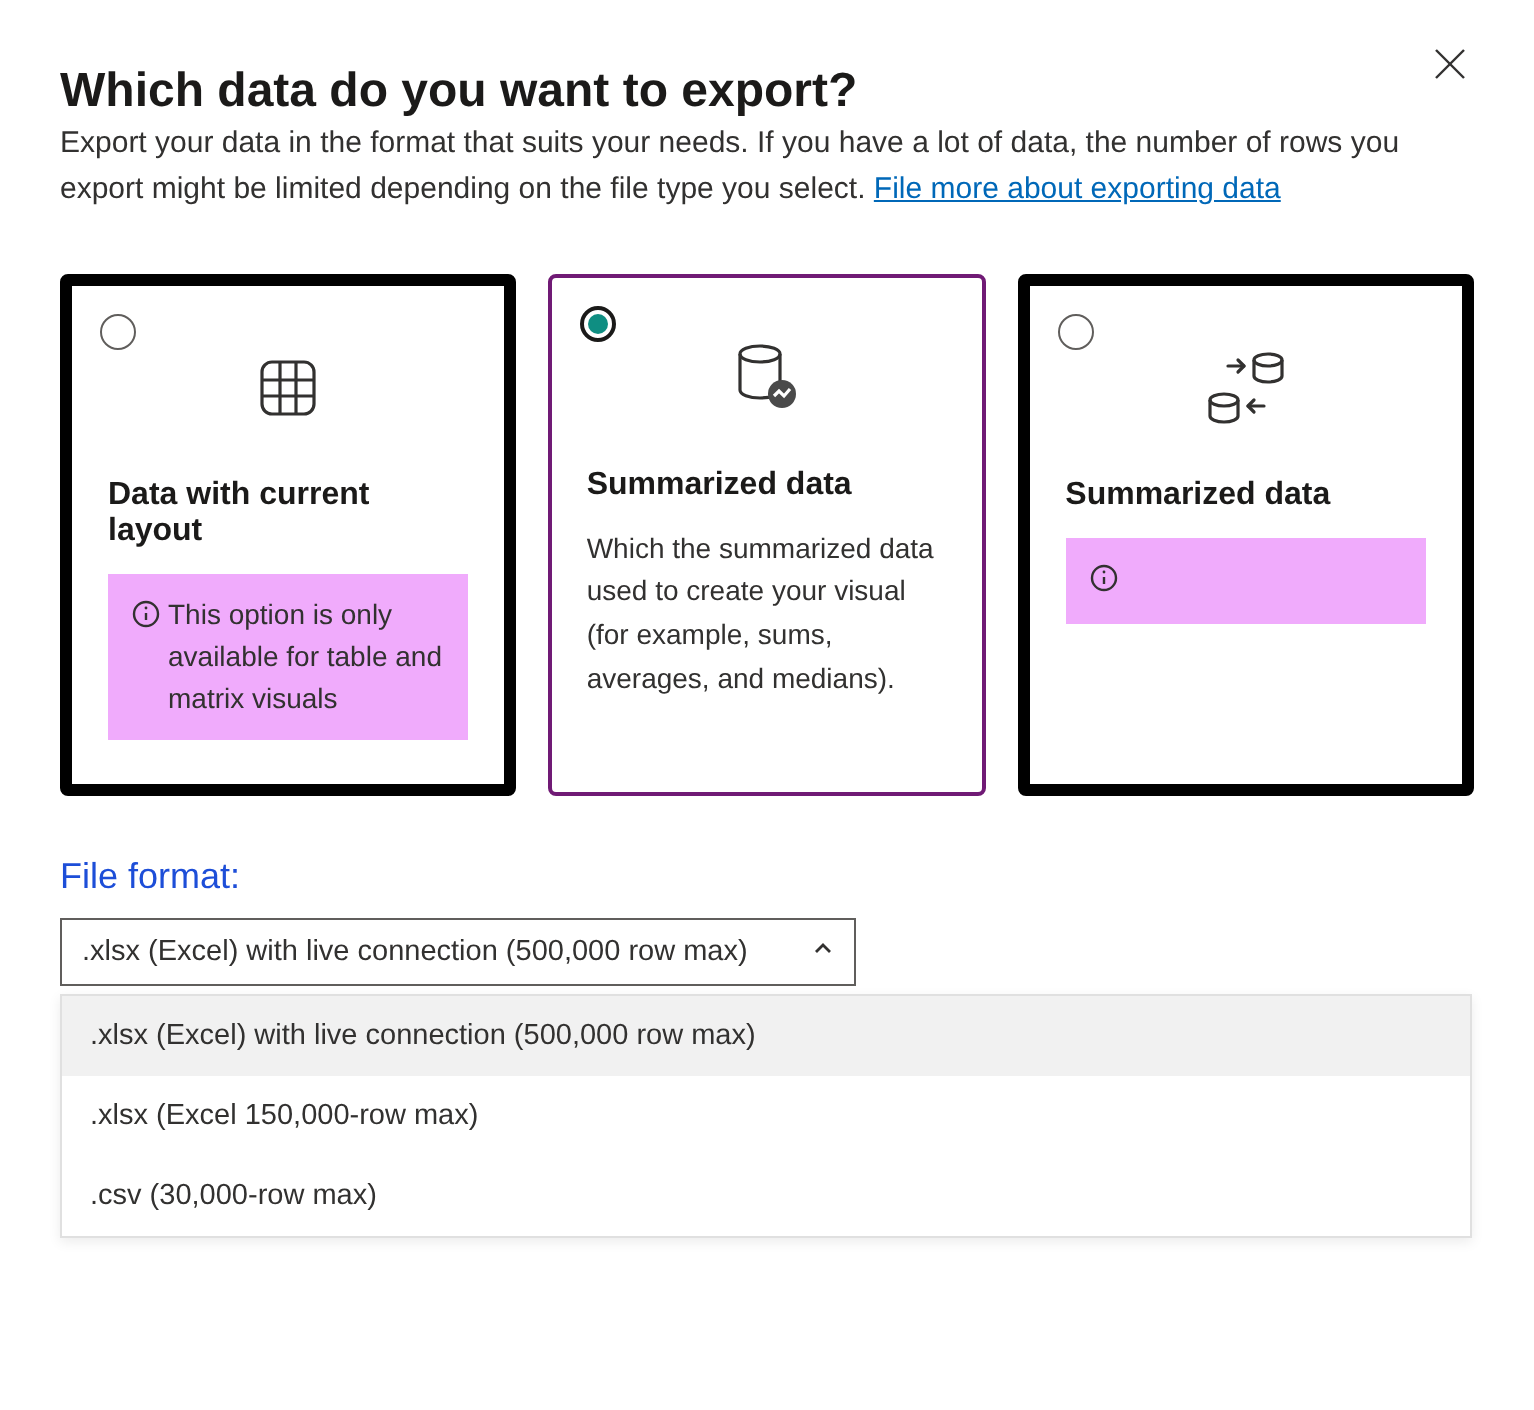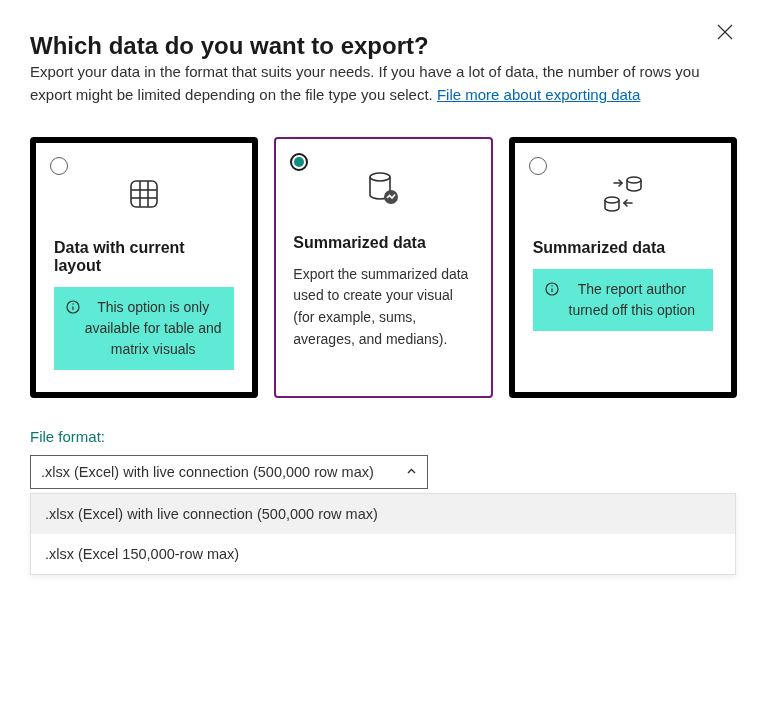--- a/index.html
+++ b/index.html
@@ -96,41 +96,40 @@
       align-items: center;
       color: #323130;
     }
     .card-title {
       font-size: 16px;
       font-weight: 600;
       color: #1b1a19;
       margin-bottom: 12px;
     }
     .card-note {
-      background: #5eead4;
+      background: #f0abfc;
       padding: 10px 12px;
       font-size: 14px;
       color: #323130;
       line-height: 1.5;
       display: flex;
       gap: 4px;
-      text-align: center;
     }
     .card-note .info-icon {
       flex-shrink: 0;
       margin-top: 2px;
     }
     .card-desc {
       font-size: 14px;
       color: #323130;
       line-height: 1.55;
     }
     .format-label {
-      font-size: 15px;
-      color: #0f766e;
+      font-size: 18px;
+      color: #1d4ed8;
       margin-bottom: 10px;
     }
     .select-box {
       width: 398px;
       border: 1px solid #605e5c;
       padding: 8px 10px;
       font-size: 14.5px;
       color: #323130;
       display: flex;
       justify-content: space-between;
@@ -201,21 +200,21 @@
     <div class="radio checked"></div>
     <div class="card-icon">
       <svg width="44" height="44" viewBox="0 0 44 44" fill="none">
         <ellipse cx="19" cy="10" rx="10" ry="4" stroke="#323130" stroke-width="1.6"></ellipse>
         <path d="M9 10 V28 C9 30.2 13.5 32 19 32 C24.5 32 29 30.2 29 28 V10" stroke="#323130" stroke-width="1.6"></path>
         <circle cx="30" cy="30" r="7" fill="#4a4a4a"></circle>
         <polyline points="26,31 28.5,28.5 31,31 34,27.5" stroke="#fff" stroke-width="1.6" fill="none"></polyline>
       </svg>
     </div>
     <div class="card-title">Summarized data</div>
-    <div class="card-desc">Export the summarized data used to create your visual (for example, sums, averages, and medians).</div>
+    <div class="card-desc">Which the summarized data used to create your visual (for example, sums, averages, and medians).</div>
   </div>
 
   <div class="card">
     <div class="radio"></div>
     <div class="card-icon">
       <svg width="50" height="44" viewBox="0 0 50 44" fill="none" stroke="#323130" stroke-width="1.6">
         <ellipse cx="36" cy="8" rx="7" ry="3"></ellipse>
         <path d="M29 8 V16 C29 17.6 32.1 19 36 19 C39.9 19 43 17.6 43 16 V8"></path>
         <ellipse cx="14" cy="28" rx="7" ry="3"></ellipse>
         <path d="M7 28 V36 C7 37.6 10.1 39 14 39 C17.9 39 21 37.6 21 36 V28"></path>
@@ -227,33 +226,33 @@
     </div>
     <div class="card-title">Summarized data</div>
     <div class="card-note">
       <span class="info-icon">
         <svg width="14" height="14" viewBox="0 0 14 14" fill="none" stroke="#323130" stroke-width="1.2">
           <circle cx="7" cy="7" r="6"></circle>
           <line x1="7" y1="6.5" x2="7" y2="10"></line>
           <circle cx="7" cy="4" r="0.7" fill="#323130" stroke="none"></circle>
         </svg>
       </span>
-      <span>The report author turned off this option</span>
     </div>
   </div>
 
 </div>
 
 <div class="format-label">File format:</div>
 
 <div class="select-box">
   <span>.xlsx (Excel) with live connection (500,000 row max)</span>
   <span>
     <svg width="11" height="11" viewBox="0 0 11 11" fill="none" stroke="#323130" stroke-width="1.4">
       <polyline points="2,7 5.5,3.5 9,7"></polyline>
     </svg>
   </span>
 </div>
 
 <div class="dropdown">
   <div class="dropdown-item highlighted">.xlsx (Excel) with live connection (500,000 row max)</div>
   <div class="dropdown-item">.xlsx (Excel 150,000-row max)</div>
+  <div class="dropdown-item">.csv (30,000-row max)</div>
 </div>
 
 </body></html>

